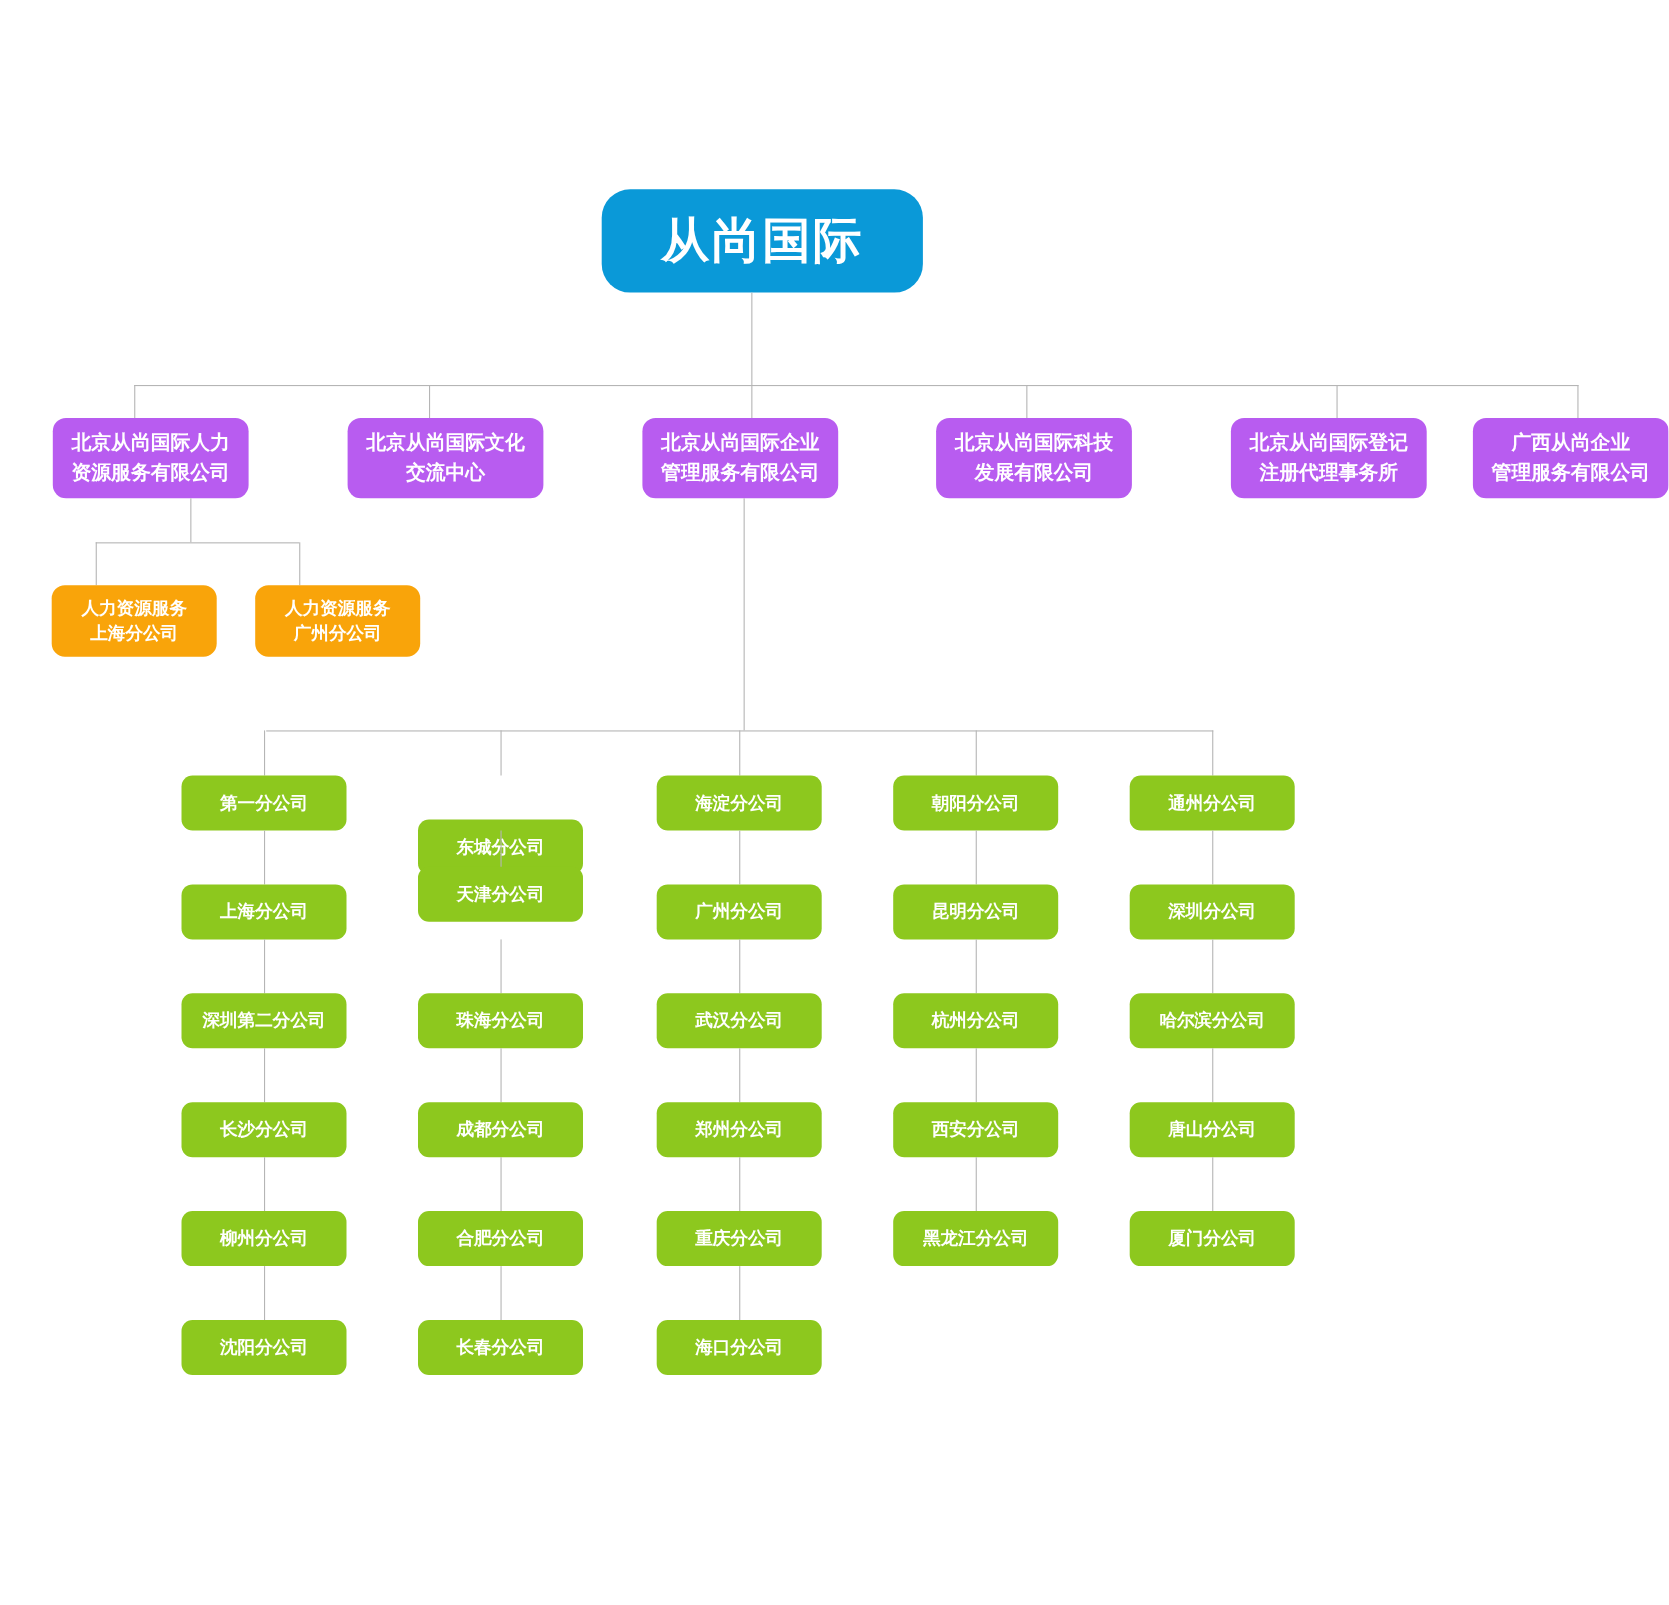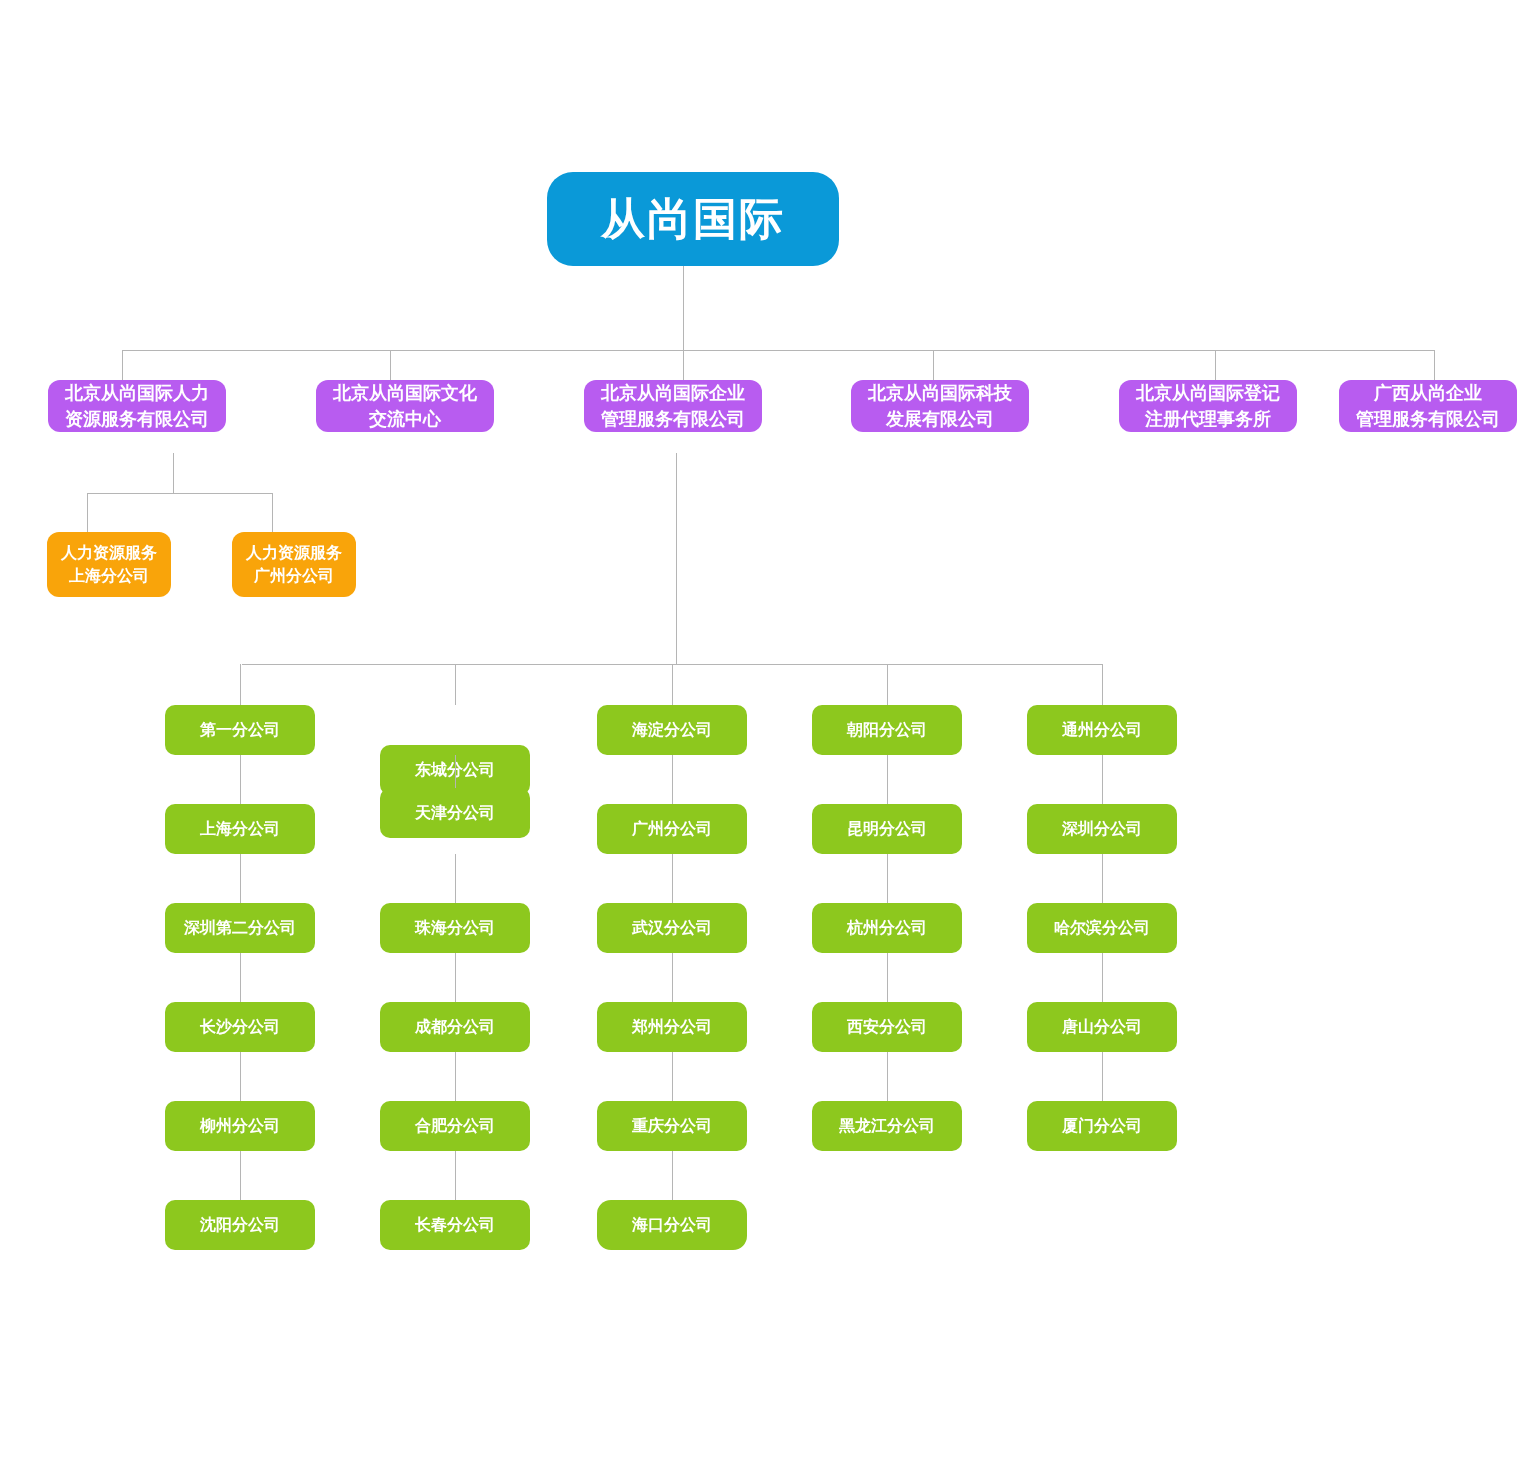--- a/index.html
+++ b/index.html
@@ -24,31 +24,31 @@
     box-sizing:border-box;
   }
   .root-node {
     left:547px; top:172px; width:292px; height:94px;
     background:var(--c-root,#0a99d8);
     border-radius:26px;
     font-size:44px;
     letter-spacing:2px;
   }
   .l2-node {
-    top:380px; width:178px; height:52px;
+    top:380px; width:178px; height:73px;
     background:var(--c-l2,#b85cf0);
     border-radius:12px;
     font-size:18px;
     line-height:1.45;
   }
   .l2-0 { left:48px; }   .l2-1 { left:316px; }
   .l2-2 { left:584px; }  .l2-3 { left:851px; }
   .l2-4 { left:1119px; } .l2-5 { left:1339px; }
   .orange-node {
-    top:532px; width:124px; height:65px;
+    top:532px; width:150px; height:65px;
     background:var(--c-orange,#f9a40a);
     border-radius:12px;
     font-size:16px;
     line-height:1.4;
   }
   .or-0 { left:47px; } .or-1 { left:232px; }
   .green-node {
     width:150px; height:50px;
     background:var(--c-green,#8dc81e);
     border-radius:10px;
@@ -132,21 +132,21 @@
       <div class="node green-node" style="left: 597px; top: 705px;">海淀分公司</div>
       <div class="line vline" style="left: 672px; top: 755px; height: 49px;"></div>
       <div class="node green-node" style="left: 597px; top: 804px;">广州分公司</div>
       <div class="line vline" style="left: 672px; top: 854px; height: 49px;"></div>
       <div class="node green-node" style="left: 597px; top: 903px;">武汉分公司</div>
       <div class="line vline" style="left: 672px; top: 953px; height: 49px;"></div>
       <div class="node green-node" style="left: 597px; top: 1002px;">郑州分公司</div>
       <div class="line vline" style="left: 672px; top: 1052px; height: 49px;"></div>
       <div class="node green-node" style="left: 597px; top: 1101px; text-align: right;">重庆分公司</div>
       <div class="line vline" style="left: 672px; top: 1151px; height: 49px;"></div>
-      <div class="node green-node" style="left: 597px; top: 1200px; border-radius: 14px;">海口分公司</div>
+      <div class="node green-node" style="left: 597px; top: 1200px;">海口分公司</div>
       <div class="line vline" style="left: 887px; top: 664px; height: 41px;"></div>
       <div class="node green-node" style="left: 812px; top: 705px;">朝阳分公司</div>
       <div class="line vline" style="left: 887px; top: 755px; height: 49px;"></div>
       <div class="node green-node" style="left: 812px; top: 804px;">昆明分公司</div>
       <div class="line vline" style="left: 887px; top: 854px; height: 49px;"></div>
       <div class="node green-node" style="left: 812px; top: 903px;">杭州分公司</div>
       <div class="line vline" style="left: 887px; top: 953px; height: 49px;"></div>
       <div class="node green-node" style="left: 812px; top: 1002px;">西安分公司</div>
       <div class="line vline" style="left: 887px; top: 1052px; height: 49px;"></div>
       <div class="node green-node" style="left: 812px; top: 1101px;">黑龙江分公司</div>

